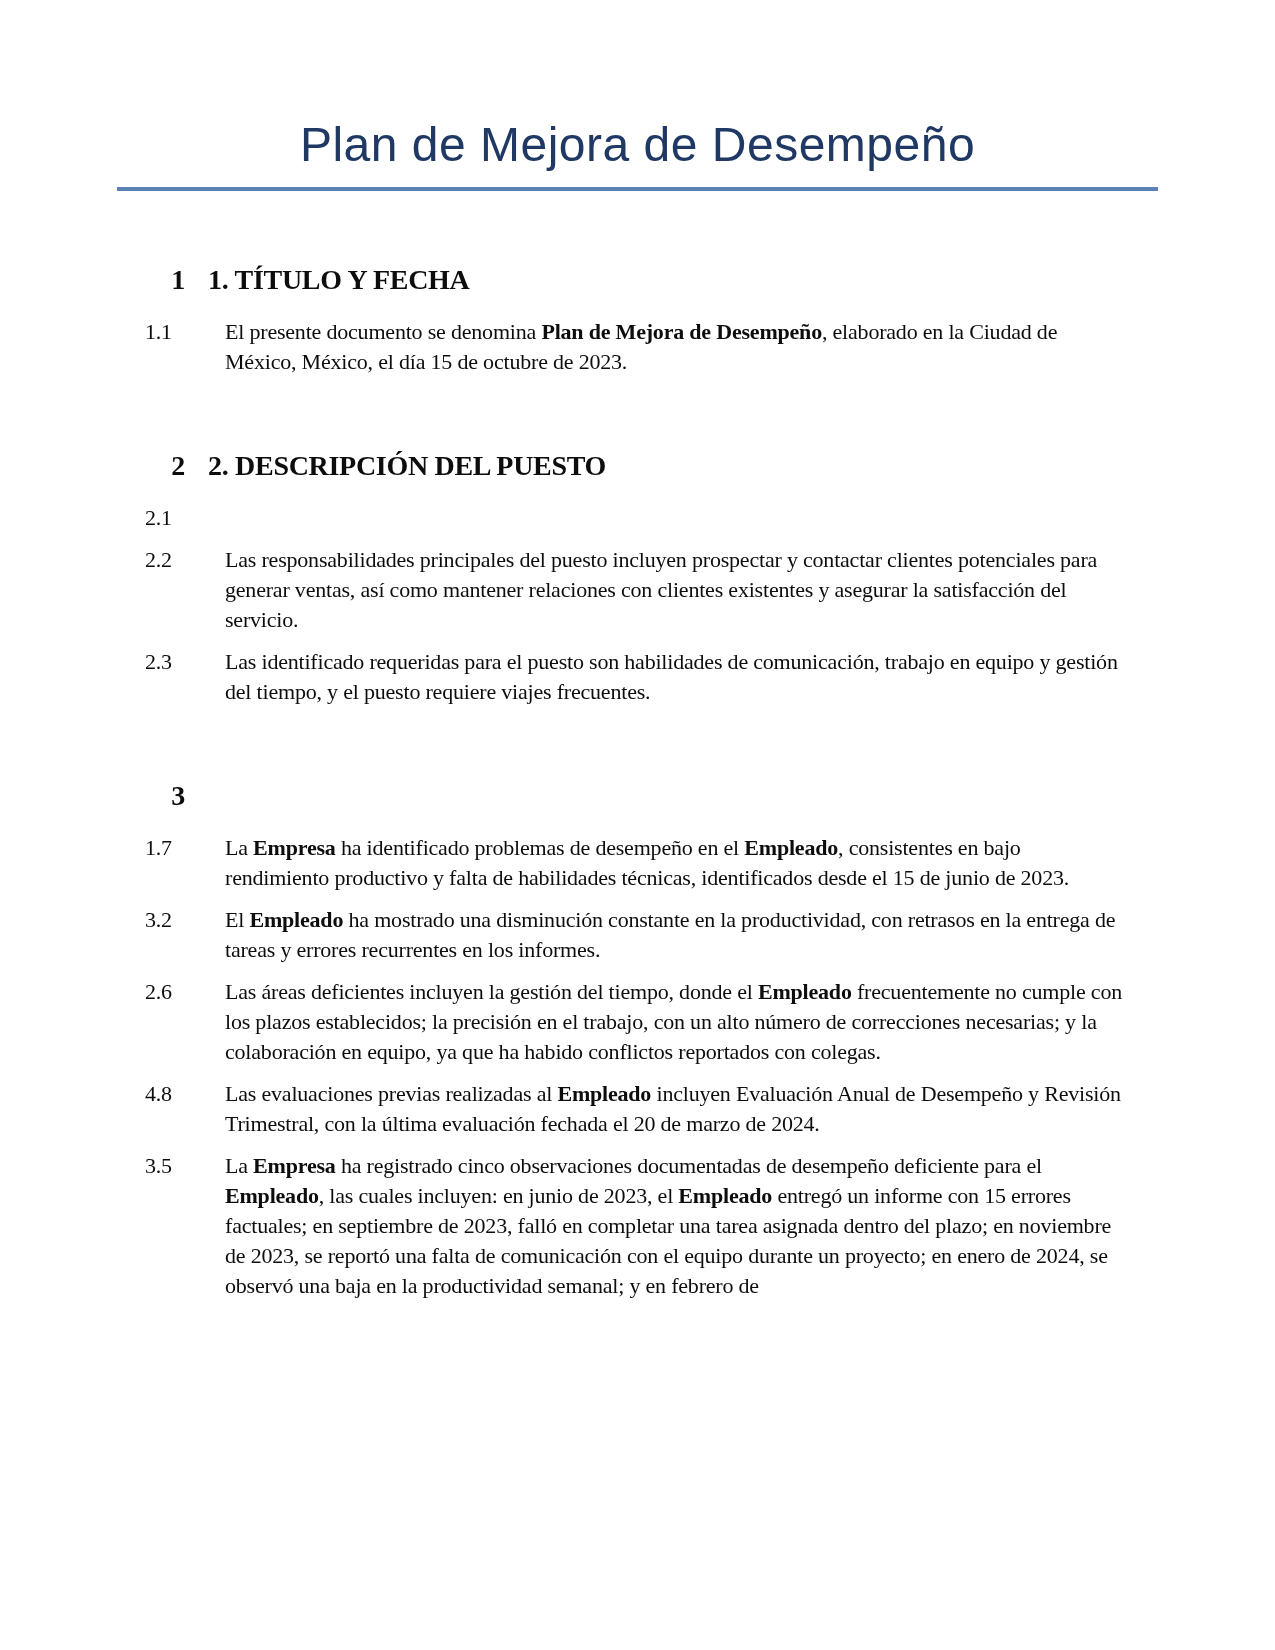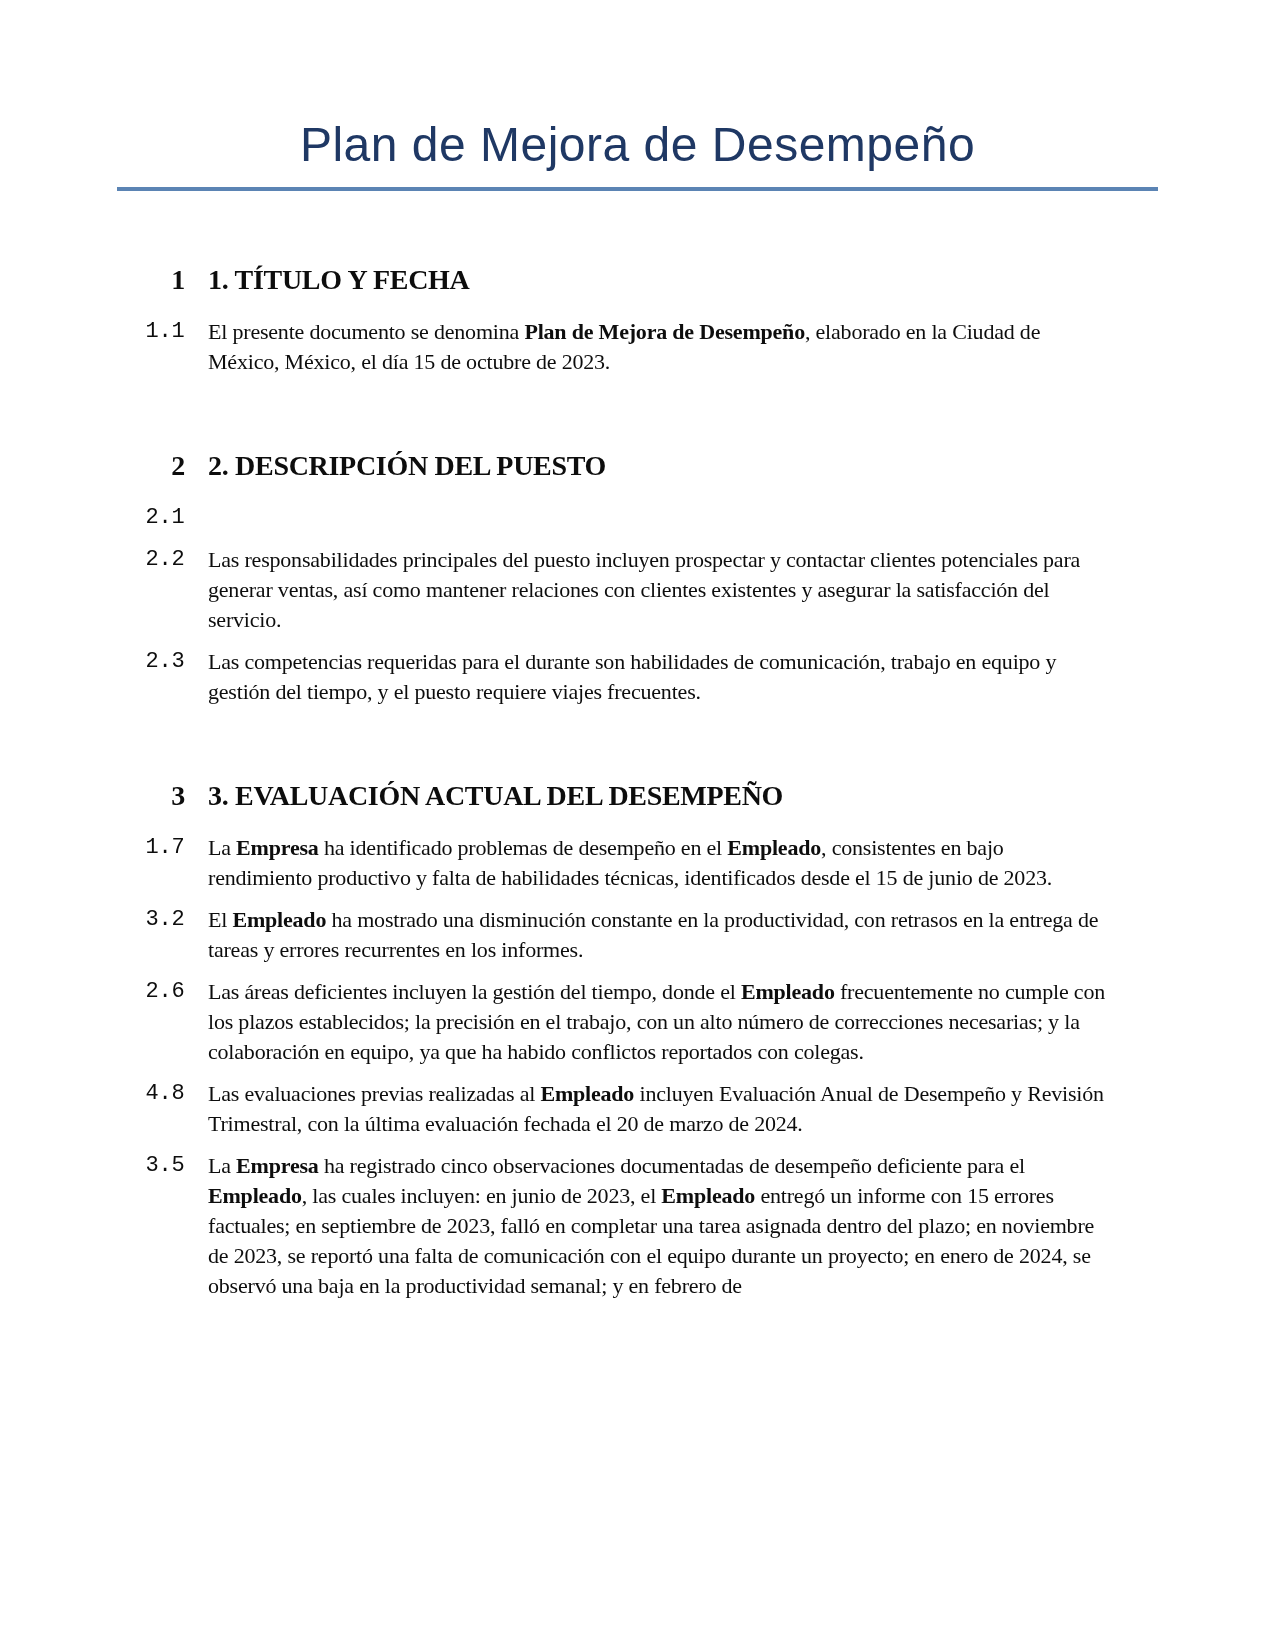--- a/index.html
+++ b/index.html
@@ -55,25 +55,24 @@
   }
   .item-row {
     display: flex;
     font-size: 22px;
     line-height: 30px;
     margin-bottom: 12px;
     letter-spacing: -0.2px;
   }
   .item-row .num {
     flex: 0 0 40px;
-    text-align: center;
-    font-family: Liberation Mono, monospace;
+    text-align: left;
   }
   .item-text {
-    margin-left: 23px;
+    margin-left: 40px;
     width: 900px;
   }
   .item-text b {
     font-weight: bold;
   }
 </style>
 </head>
 <body style="color: rgb(13, 13, 13);">
 
 <header class="doc-header">
@@ -99,27 +98,26 @@
       </div>
       <div class="item-row">
         <div class="num">2.1</div>
       </div>
       <div class="item-row">
         <div class="num">2.2</div>
         <div class="item-text"><span>Las responsabilidades principales del puesto incluyen prospectar y contactar clientes potenciales para generar ventas, así como mantener relaciones con clientes existentes y asegurar la satisfacción del servicio.</span></div>
       </div>
       <div class="item-row">
         <div class="num">2.3</div>
-        <div class="item-text"><span>Las competencias requeridas para el durante son habilidades de comunicación, trabajo en equipo y gestión del tiempo, y el puesto requiere viajes frecuentes.</span></div>
+        <div class="item-text"><span>Las identificado requeridas para el puesto son habilidades de comunicación, trabajo en equipo y gestión del tiempo, y el puesto requiere viajes frecuentes.</span></div>
       </div>
     </section>
     <section class="section">
       <div class="heading-row">
         <div class="num">3</div>
-        <div class="heading-text">3. EVALUACIÓN ACTUAL DEL DESEMPEÑO</div>
       </div>
       <div class="item-row">
         <div class="num">1.7</div>
         <div class="item-text"><span>La </span><b>Empresa</b><span> ha identificado problemas de desempeño en el </span><b>Empleado</b><span>, consistentes en bajo rendimiento productivo y falta de habilidades técnicas, identificados desde el 15 de junio de 2023.</span></div>
       </div>
       <div class="item-row">
         <div class="num">3.2</div>
         <div class="item-text"><span>El </span><b>Empleado</b><span> ha mostrado una disminución constante en la productividad, con retrasos en la entrega de tareas y errores recurrentes en los informes.</span></div>
       </div>
       <div class="item-row">

